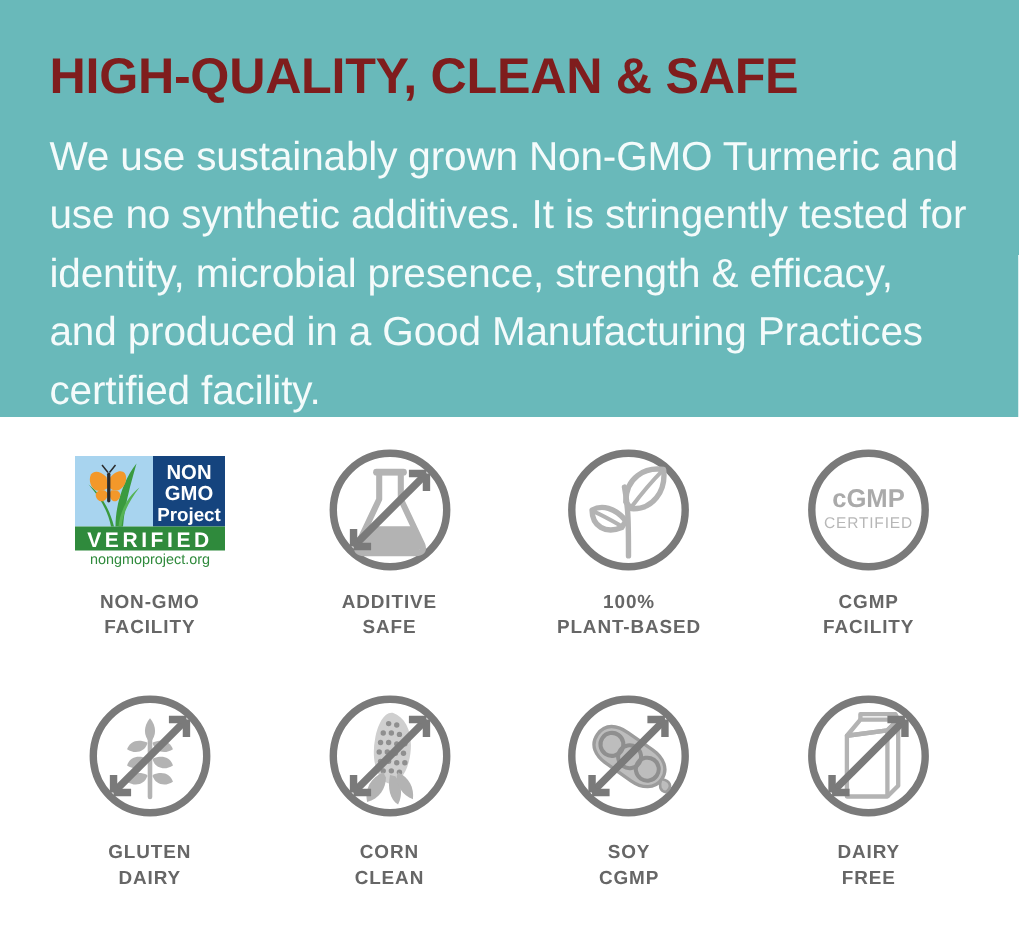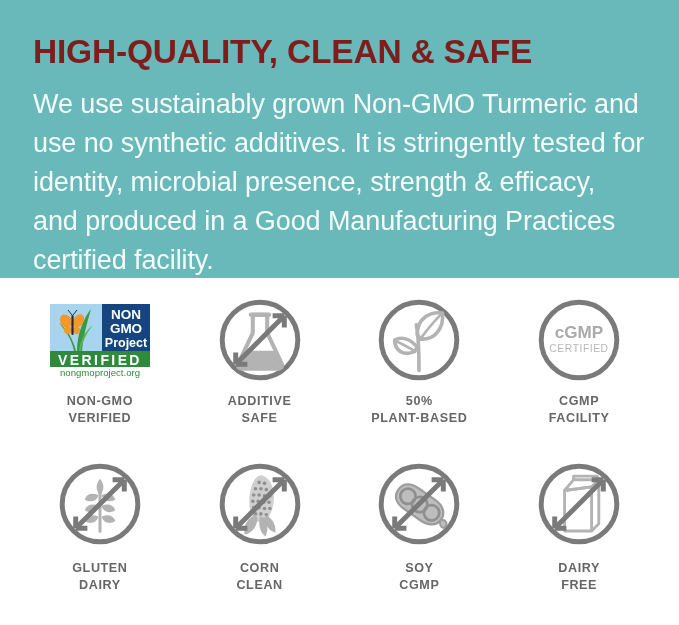--- a/index.html
+++ b/index.html
@@ -122,21 +122,21 @@
           <text x="79" y="32" text-anchor="middle" fill="#ffffff" font-family="Liberation Sans, sans-serif" font-size="13.5" font-weight="bold">GMO</text>
           <text x="79" y="46" text-anchor="middle" fill="#ffffff" font-family="Liberation Sans, sans-serif" font-size="12.5" font-weight="bold">Project</text>
 
           <rect x="3" y="50" width="100" height="16" fill="#2f8a3c"></rect>
           <text x="53" y="63.5" text-anchor="middle" fill="#ffffff" font-family="Liberation Sans, sans-serif" font-size="14" font-weight="bold" letter-spacing="2.4">VERIFIED</text>
 
           <text x="53" y="75" text-anchor="middle" fill="#2f8a3c" font-family="Liberation Sans, sans-serif" font-size="9.6">nongmoproject.org</text>
         </svg>
       </div>
       <div class="badge-label">NON-GMO
-VERIFIED</div>
+FACILITY</div>
     </div>
 
     <div class="badge">
       <div class="badge-art">
         <svg width="90" height="90" viewBox="0 0 100 100">
           <circle cx="50" cy="50" r="42" fill="none" stroke="#7a7a7a" stroke-width="5.5"></circle>
 
           <path d="M42 22 L58 22 L58 42 L74 76 Q76 82 69 82 L31 82 Q24 82 26 76 L42 42 Z" fill="none" stroke="#b3b3b3" stroke-width="4.5" stroke-linejoin="round"></path>
           <path d="M34.5 62 L65.5 62 L72 75 Q74.5 80.5 68 80.5 L32 80.5 Q25.5 80.5 28 75 Z" fill="#b3b3b3"></path>
           <line x1="40" y1="22" x2="60" y2="22" stroke="#b3b3b3" stroke-width="5" stroke-linecap="round"></line>
@@ -157,21 +157,21 @@
 
           <path d="M50 84 C50 62 50 48 47 33" fill="none" stroke="#b3b3b3" stroke-width="4" stroke-linecap="round"></path>
 
           <path d="M48 44 C48 26 62 18 76 20 C78 36 68 50 52 49 Z" fill="none" stroke="#b3b3b3" stroke-width="4" stroke-linejoin="round"></path>
           <path d="M52 48 C58 40 66 30 75 21" fill="none" stroke="#b3b3b3" stroke-width="3"></path>
 
           <path d="M48 58 C40 48 30 46 23 50 C23 62 33 68 45 63 Z" fill="none" stroke="#b3b3b3" stroke-width="4" stroke-linejoin="round"></path>
           <path d="M45 62 C38 58 31 54 24 51" fill="none" stroke="#b3b3b3" stroke-width="3"></path>
         </svg>
       </div>
-      <div class="badge-label">50%
+      <div class="badge-label">100%
 PLANT-BASED</div>
     </div>
 
     <div class="badge">
       <div class="badge-art">
         <svg width="90" height="90" viewBox="0 0 100 100">
           <circle cx="50" cy="50" r="42" fill="none" stroke="#7a7a7a" stroke-width="5.5"></circle>
           <text x="50" y="48" text-anchor="middle" fill="#aaaaaa" font-family="Liberation Sans, sans-serif" font-size="19" font-weight="bold">cGMP</text>
           <text x="50" y="63" text-anchor="middle" fill="#b7b7b7" font-family="Liberation Sans, sans-serif" font-size="11.5" letter-spacing="0.6">CERTIFIED</text>
         </svg>

